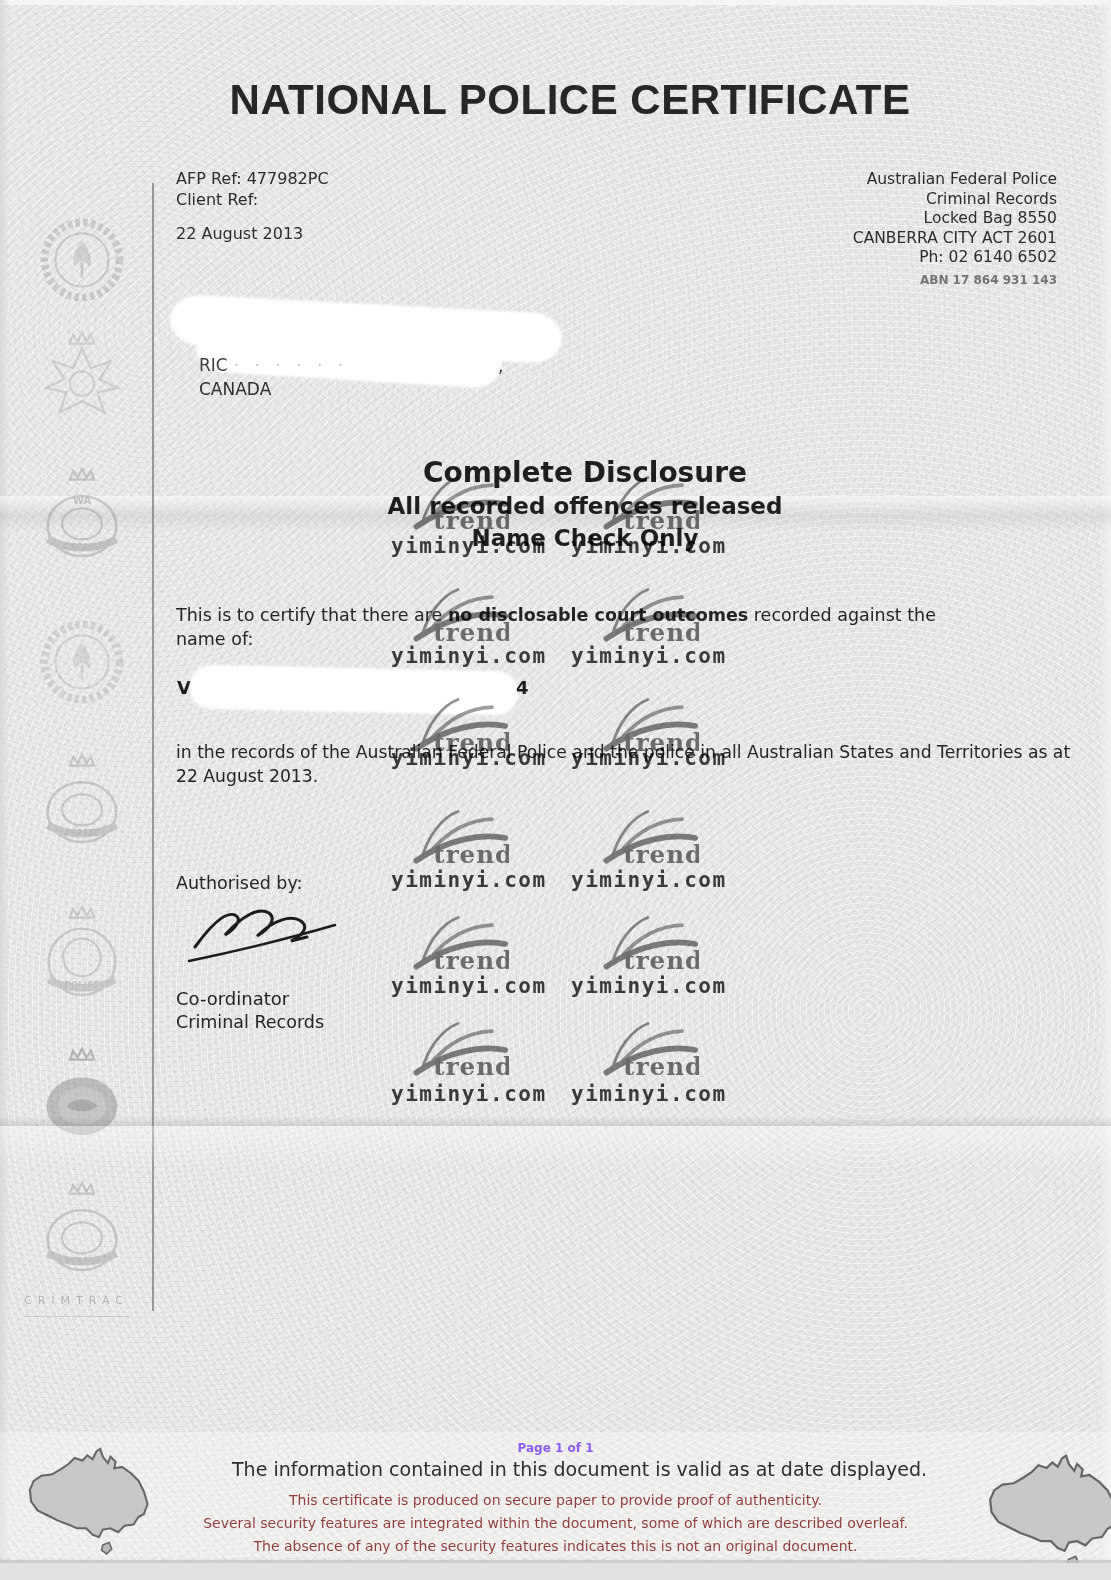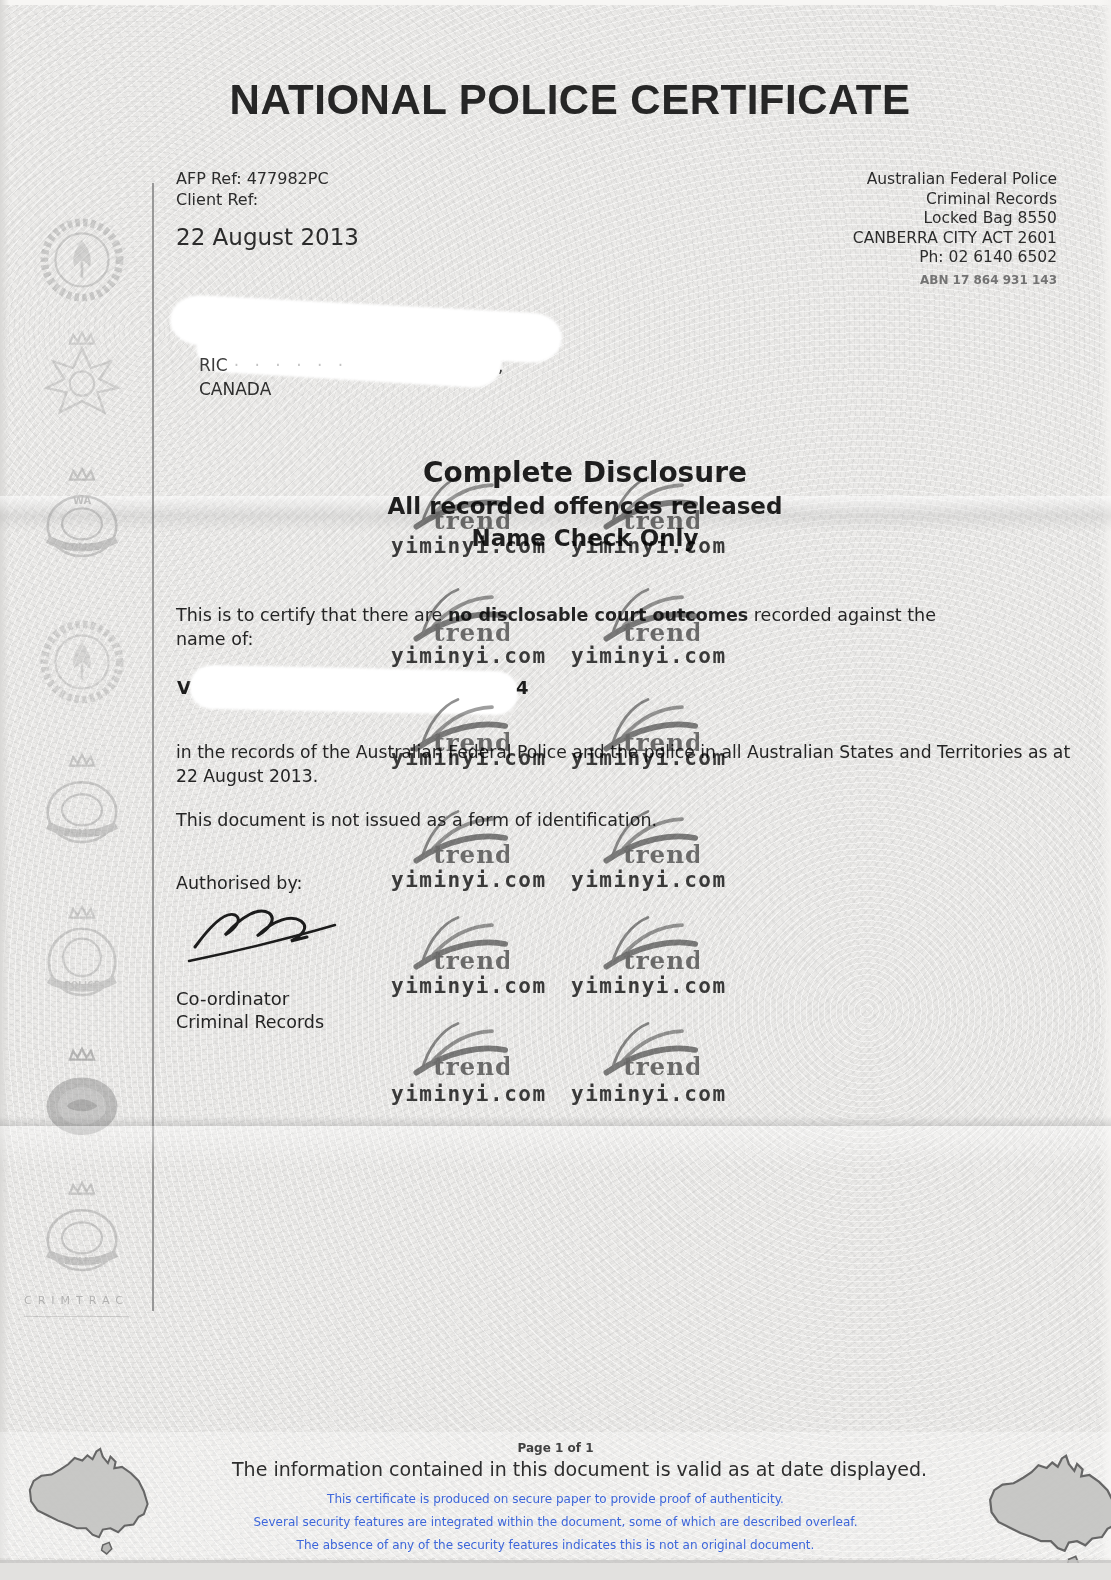--- a/index.html
+++ b/index.html
@@ -29,21 +29,21 @@
 
   .title{
     position:absolute;left:35px;top:48px;width:1070px;text-align:center;
     font-family:"Liberation Sans",sans-serif;font-size:42px;font-weight:600;
     letter-spacing:0.5px;color:#262626;
   }
 
   .vrule{position:absolute;left:152px;top:183px;width:2px;height:1128px;background:#7e7e7e;opacity:.75;}
 
   .ref-block{position:absolute;left:176px;top:168px;font-size:16px;line-height:21px;color:#2c2c2c;}
-  .ref-date{position:absolute;left:176px;top:224px;font-size:23px;color:#2c2c2c;}
+  .ref-date{position:absolute;left:176px;top:224px;font-size:16px;color:#2c2c2c;}
 
   .issuer-block{position:absolute;right:54px;top:170px;text-align:right;font-size:15.5px;line-height:19.5px;color:#2c2c2c;}
   .issuer-abn{font-size:12px;font-weight:700;margin-top:3px;color:#737373;}
 
   
   .redact{position:absolute;background:#fff;filter:blur(1px);}
   .redact-a1{left:170px;top:304px;width:392px;height:50px;border-radius:30px / 24px;transform:rotate(3deg);}
   .redact-a2{left:196px;top:330px;width:306px;height:50px;border-radius:28px / 24px;transform:rotate(3.5deg);}
   .addr-frag{position:absolute;left:199px;top:355px;font-size:17px;color:#3c3c3c;}
   .addr-frag::after{content:"· · · · · ·";opacity:.30;letter-spacing:5px;padding-left:6px;}
@@ -90,24 +90,24 @@
   
   .band{position:absolute;left:0;width:100%;pointer-events:none;}
   .band-fold1{top:496px;height:36px;background:linear-gradient(rgba(255,255,255,.55), rgba(168,168,168,.22) 55%, rgba(255,255,255,0));}
   .band-fold2{top:1116px;height:10px;background:linear-gradient(rgba(130,130,130,0), rgba(130,130,130,.26));}
   .band-fold2b{top:1126px;height:42px;background:linear-gradient(rgba(255,255,255,.40), rgba(255,255,255,0));}
   .band-footer{top:1432px;height:126px;background:rgba(255,255,255,.30);}
   .band-bottom-line{top:1560px;height:3px;background:#c7c6c4;opacity:.8;}
   .band-bottom{top:1563px;height:17px;background:#e2e1df;}
 
   
-  .footer{position:absolute;left:0;width:1111px;text-align:center;color:#404040;}
+  .footer{position:absolute;left:0;width:1111px;text-align:center;color:#8b5cf6;}
   .f-page{top:1441px;font-size:12px;font-weight:700;}
   .f-valid{top:1458px;font-size:19px;color:#2d2d2d;padding-left:24px;}
-  .f-small{font-size:12px;color:#1d4ed8;opacity:.85;}
+  .f-small{font-size:14px;color:#7f1d1d;opacity:.85;}
 
   .aus-map{position:absolute;opacity:.95;}
   .aus-left{left:26px;top:1445px;width:128px;height:118px;}
   .aus-right{left:986px;top:1452px;width:138px;height:126px;}
 </style>
 </head>
 <body>
 
 <div class="page">
   <div class="texture"></div>
@@ -205,21 +205,20 @@
   <div class="h-wrap h-offences">All recorded offences released</div>
   <div class="h-wrap h-namecheck">Name Check Only</div>
 
   <div class="para p-certify"><span>This is to certify that there are </span><span class="bold">no disclosable court outcomes</span><span> recorded against the name of:</span></div>
 
   <div class="name-char name-v">V</div>
   <div class="redact redact-name"></div>
   <div class="name-char name-4">4</div>
 
   <div class="para p-records">in the records of the Australian Federal Police and the police in all Australian States and Territories as at 22 August 2013.</div>
-  <div class="para p-ident">This document is not issued as a form of identification.</div>
 
   <div class="authorised">Authorised by:</div>
   <svg class="sig" viewBox="0 0 195 84">
     <path d="M12 56 C 28 34, 42 20, 52 24 C 60 28, 52 38, 42 44 C 60 24, 76 16, 86 22 C 94 28, 86 38, 74 45 C 92 28, 108 24, 118 30 C 126 36, 120 44, 108 50 L 124 46" fill="none" stroke="#1c1c1c" stroke-width="3" stroke-linecap="round"></path>
     <path d="M6 70 C 44 62, 104 48, 152 34" fill="none" stroke="#1c1c1c" stroke-width="2.4" stroke-linecap="round"></path>
   </svg>
   <div class="sig-title">Co-ordinator</div>
   <div class="sig-unit">Criminal Records</div>
 
   <div id="wm-layer">

